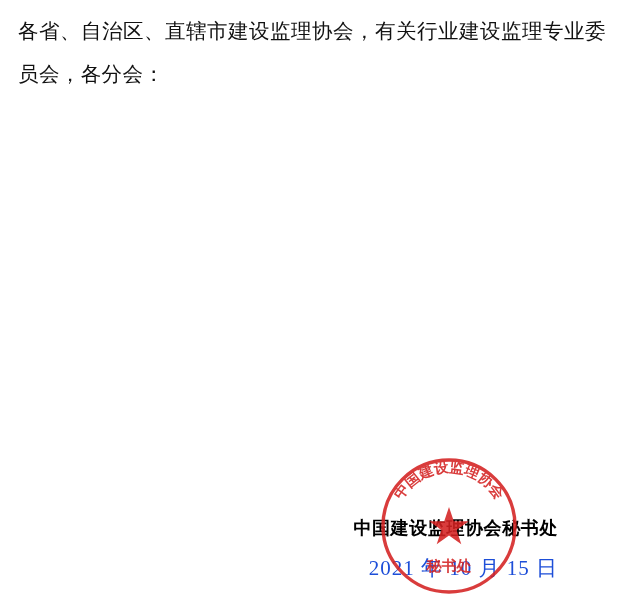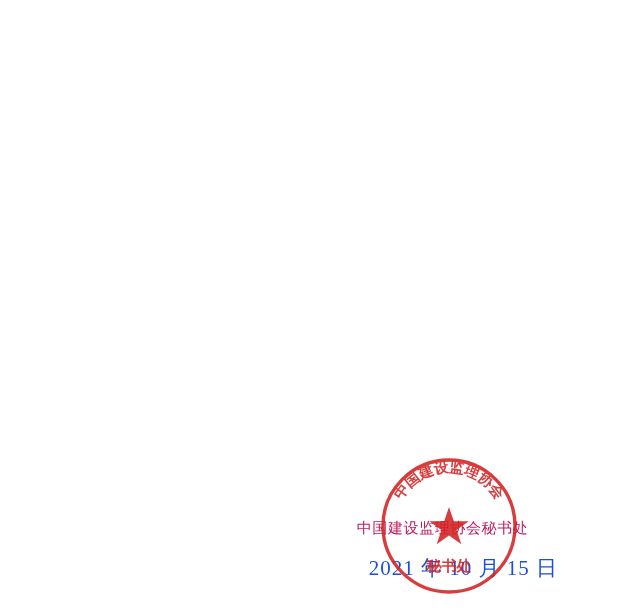--- a/index.html
+++ b/index.html
@@ -44,25 +44,26 @@
 
   .signature-block {
     position: absolute;
     right: 66px;
     bottom: 28px;
     text-align: left;
     z-index: 2;
   }
 
   .sig-line {
-    font-size: 15px;
+    font-size: 18px;
     line-height: 40px;
     letter-spacing: 0.6px;
-    color: #be185d;
+    color: #000000;
     white-space: nowrap;
+    font-weight: bold;
   }
 
   .sig-date {
     font-size: 21px;
     line-height: 40px;
     letter-spacing: 1px;
     color: #1d4ed8;
     white-space: nowrap;
     padding-left: 12px;
     text-align: right;
@@ -104,20 +105,21 @@
     font-family: "Liberation Serif", serif;
     font-size: 15px;
     font-weight: bold;
   }
 </style>
 </head>
 <body>
 
 <div class="page">
 
+  <p class="para addressee">各省、自治区、直辖市建设监理协会，有关行业建设监理专业委员会，各分会：</p>
 
 
   <div class="signature-block">
     <div class="sig-line">中国建设监理协会秘书处</div>
     <div class="sig-date">2021 年 10 月 15 日</div>
   </div>
 
   <div class="seal">
     <svg viewBox="0 0 142 142" xmlns="http://www.w3.org/2000/svg">
       <circle class="seal-ring" cx="71" cy="71" r="66"></circle>

